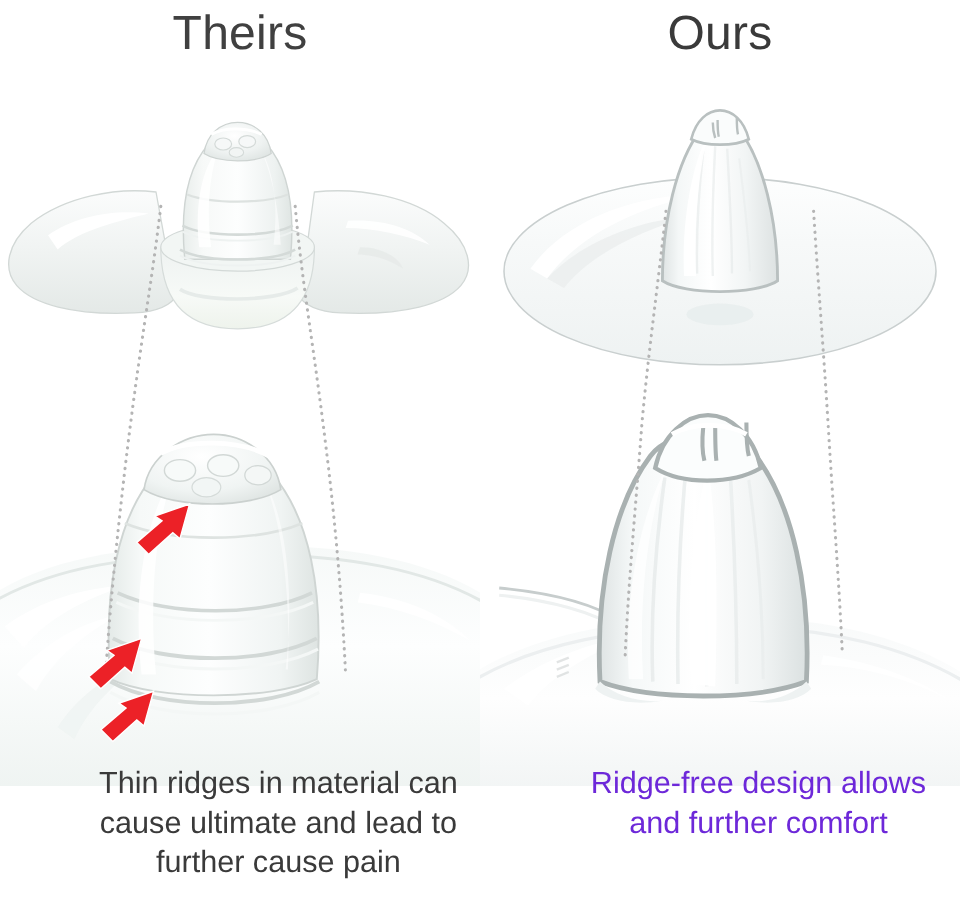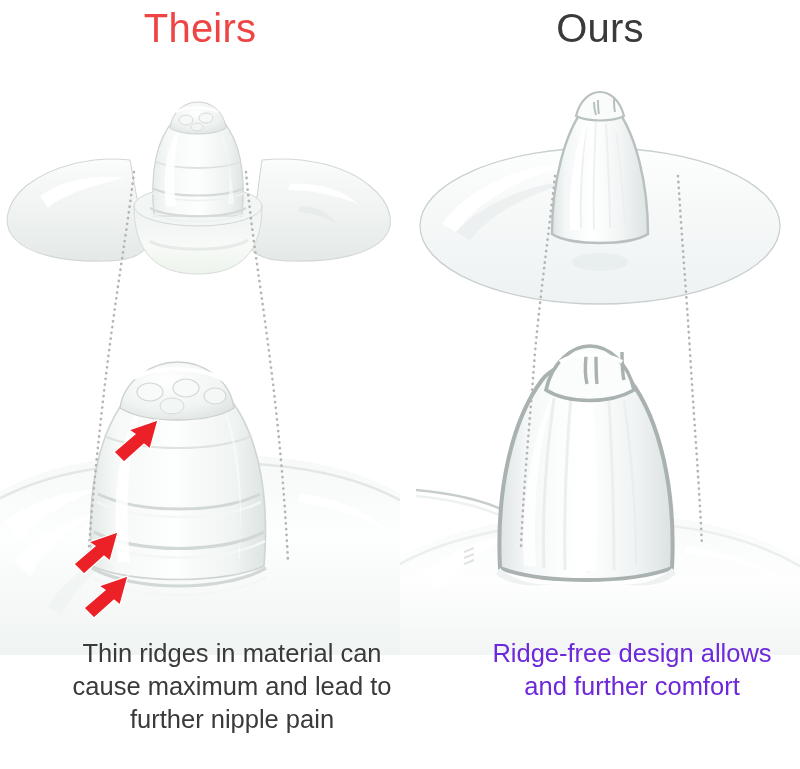--- a/index.html
+++ b/index.html
@@ -51,21 +51,21 @@
 
   
   #arrows{position:absolute;left:0;top:0;width:800px;height:769px;pointer-events:none;}
   .arrow{fill:#ec2127;stroke:#ffffff;stroke-width:1.2;}
 </style>
 </head>
 <body style="background: rgb(255, 255, 255);">
 
 <div id="stage">
 
-  <div class="col-heading" id="heading-left" style="color: #ef4444;">Theirs</div>
+  <div class="col-heading" id="heading-left" style="color: #404040;">Theirs</div>
   <div class="col-heading" id="heading-right" style="color: rgb(58, 58, 58); text-align: right;">Ours</div>
 
   <div class="panel" id="panel-tl">
     <svg viewBox="0 0 400 262" preserveAspectRatio="xMidYMid meet" aria-hidden="true">
       <defs>
         <linearGradient id="wingGradL" x1="0" y1="0" x2="0" y2="1">
           <stop offset="0%" stop-color="#fbfcfc"></stop>
           <stop offset="45%" stop-color="#f1f4f3"></stop>
           <stop offset="100%" stop-color="#e4e9e7"></stop>
         </linearGradient>
@@ -371,22 +371,22 @@
                L 99 586
                L 128 576
                L 120 605
                L 114 600
                L 94 618 Z" fill="#ec2127"></path>
     </g>
   </svg>
 
   <div class="caption" id="caption-left" style="color: rgb(58, 58, 58);">
     <span class="ln">Thin ridges in material can</span>
-    <span class="ln">cause maximum and lead to</span>
-    <span class="ln">further nipple pain</span>
+    <span class="ln">cause ultimate and lead to</span>
+    <span class="ln">further cause pain</span>
   </div>
 
   <div class="caption" id="caption-right" style="color: #6d28d9; text-align: right;">
     <span class="ln">Ridge-free design allows</span>
     <span class="ln">and further comfort</span>
   </div>
 
 </div>
 
 </body></html>

